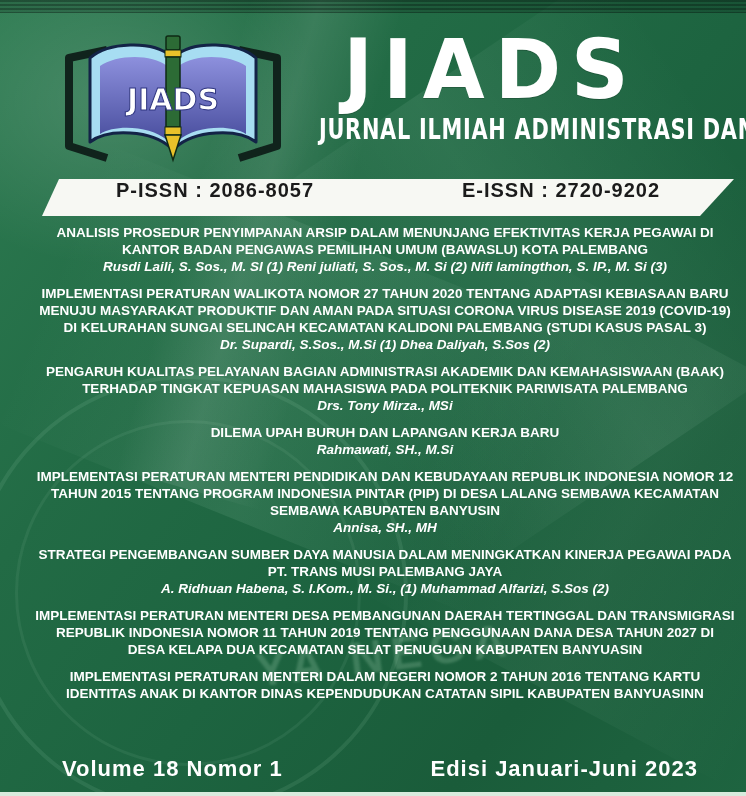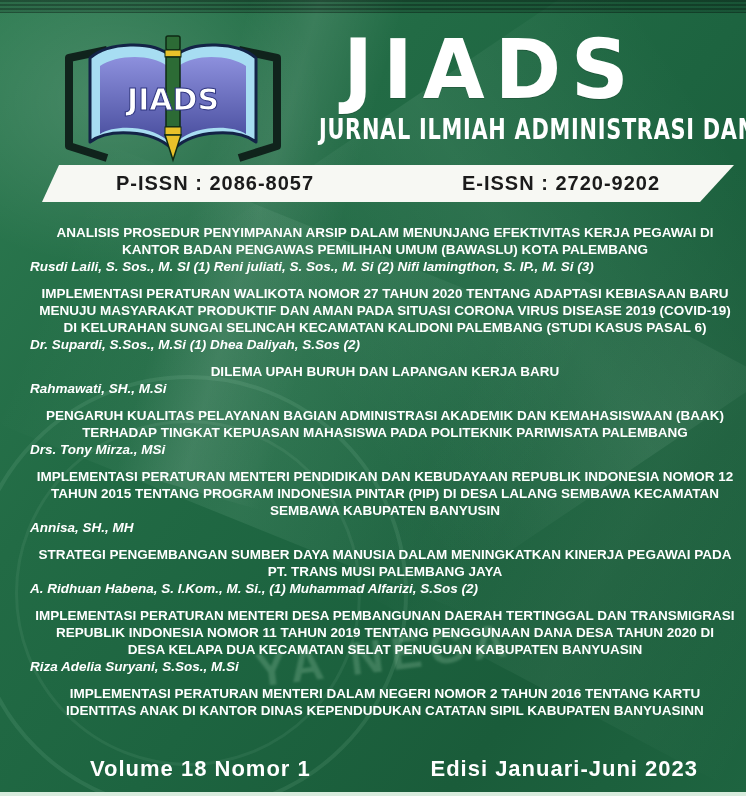--- a/index.html
+++ b/index.html
@@ -40,41 +40,41 @@
     margin:0;color:#fff;font-family:"DejaVu Sans",sans-serif;font-weight:900;
     font-size:80px;line-height:80px;letter-spacing:10px;transform:scaleY(1.02);
     text-shadow:0 1px 0 rgba(0,0,0,.18);}
   .sub-title{
     margin-top:2px;color:#fff;font-family:"DejaVu Sans",sans-serif;font-weight:bold;
     font-size:29px;line-height:34px;white-space:nowrap;transform:scaleX(.72);
     transform-origin:center;letter-spacing:1px;}
 
   
   .issn-banner{
-    position:absolute;left:42px;top:165px;width:692px;height:37px;z-index:6;
+    position:absolute;left:42px;top:179px;width:692px;height:37px;z-index:6;
     background:#f7f8f3;
     clip-path:polygon(17px 0,692px 0,658px 37px,0 37px);
-    display:flex;align-items:center;}
+    display:flex;align-items:flex-start;}
   .issn-banner .issn{
     flex:1;text-align:center;color:#1b1b1b;font-weight:bold;font-size:20px;letter-spacing:1px;}
 
   
   .articles{position:absolute;left:30px;right:6px;top:224px;z-index:5;}
   .article{margin-bottom:10px;}
   .article-title{
     color:#fff;font-weight:bold;font-size:13.5px;line-height:17px;
     text-align:center;white-space:pre-line;}
   .article-authors{
     color:#fff;font-weight:bold;font-style:italic;font-size:13.5px;line-height:17px;
-    text-align:left;}
+    text-align:center;}
 
   
   .footer{position:absolute;left:62px;right:48px;top:756px;z-index:5;
     display:flex;justify-content:space-between;align-items:center;}
-  .footer span{color:#fff;font-size:22px;font-weight:bold;letter-spacing:1px;margin-left:28px;}
+  .footer span{color:#fff;font-size:22px;font-weight:bold;letter-spacing:1px;}
 </style>
 </head>
 <body>
 
 <div class="cover">
 
   <div class="glow-tl"></div>
   <div class="streak streak1"></div>
   <div class="streak streak2"></div>
   <div class="streak streak3"></div>
@@ -125,48 +125,47 @@
 
   <div class="articles">
     <div class="article">
       <div class="article-title">ANALISIS PROSEDUR PENYIMPANAN ARSIP DALAM MENUNJANG EFEKTIVITAS KERJA PEGAWAI DI
 KANTOR BADAN PENGAWAS PEMILIHAN UMUM (BAWASLU) KOTA PALEMBANG</div>
       <div class="article-authors">Rusdi Laili, S. Sos., M. SI (1) Reni juliati, S. Sos., M. Si (2) Nifi lamingthon, S. IP., M. Si (3)</div>
     </div>
     <div class="article">
       <div class="article-title">IMPLEMENTASI PERATURAN WALIKOTA NOMOR 27 TAHUN 2020 TENTANG ADAPTASI KEBIASAAN BARU
 MENUJU MASYARAKAT PRODUKTIF DAN AMAN PADA SITUASI CORONA VIRUS DISEASE 2019 (COVID-19)
-DI KELURAHAN SUNGAI SELINCAH KECAMATAN KALIDONI PALEMBANG (STUDI KASUS PASAL 6)</div>
+DI KELURAHAN SUNGAI SELINCAH KECAMATAN KALIDONI PALEMBANG (STUDI KASUS PASAL 3)</div>
       <div class="article-authors">Dr. Supardi, S.Sos., M.Si (1) Dhea Daliyah, S.Sos (2)</div>
-    </div>
-    <div class="article">
-      <div class="article-title">DILEMA UPAH BURUH DAN LAPANGAN KERJA BARU</div>
-      <div class="article-authors">Rahmawati, SH., M.Si</div>
     </div>
     <div class="article">
       <div class="article-title">PENGARUH KUALITAS PELAYANAN BAGIAN ADMINISTRASI AKADEMIK DAN KEMAHASISWAAN (BAAK)
 TERHADAP TINGKAT KEPUASAN MAHASISWA PADA POLITEKNIK PARIWISATA PALEMBANG</div>
       <div class="article-authors">Drs. Tony Mirza., MSi</div>
+    </div>
+    <div class="article">
+      <div class="article-title">DILEMA UPAH BURUH DAN LAPANGAN KERJA BARU</div>
+      <div class="article-authors">Rahmawati, SH., M.Si</div>
     </div>
     <div class="article">
       <div class="article-title">IMPLEMENTASI PERATURAN MENTERI PENDIDIKAN DAN KEBUDAYAAN REPUBLIK INDONESIA NOMOR 12
 TAHUN 2015 TENTANG PROGRAM INDONESIA PINTAR (PIP) DI DESA LALANG SEMBAWA KECAMATAN
 SEMBAWA KABUPATEN BANYUSIN</div>
       <div class="article-authors">Annisa, SH., MH</div>
     </div>
     <div class="article">
       <div class="article-title">STRATEGI PENGEMBANGAN SUMBER DAYA MANUSIA DALAM MENINGKATKAN KINERJA PEGAWAI PADA
 PT. TRANS MUSI PALEMBANG JAYA</div>
       <div class="article-authors">A. Ridhuan Habena, S. I.Kom., M. Si., (1) Muhammad Alfarizi, S.Sos (2)</div>
     </div>
     <div class="article">
       <div class="article-title">IMPLEMENTASI PERATURAN MENTERI DESA PEMBANGUNAN DAERAH TERTINGGAL DAN TRANSMIGRASI
-REPUBLIK INDONESIA NOMOR 11 TAHUN 2019 TENTANG PENGGUNAAN DANA DESA TAHUN 2020 DI
+REPUBLIK INDONESIA NOMOR 11 TAHUN 2019 TENTANG PENGGUNAAN DANA DESA TAHUN 2027 DI
 DESA KELAPA DUA KECAMATAN SELAT PENUGUAN KABUPATEN BANYUASIN</div>
-      <div class="article-authors">Riza Adelia Suryani, S.Sos., M.Si</div>
     </div>
     <div class="article">
       <div class="article-title">IMPLEMENTASI PERATURAN MENTERI DALAM NEGERI NOMOR 2 TAHUN 2016 TENTANG KARTU
 IDENTITAS ANAK DI KANTOR DINAS KEPENDUDUKAN CATATAN SIPIL KABUPATEN BANYUASINN</div>
     </div>
   </div>
 
   <div class="footer">
     <span>Volume 18 Nomor 1</span>
     <span>Edisi Januari-Juni 2023</span>

